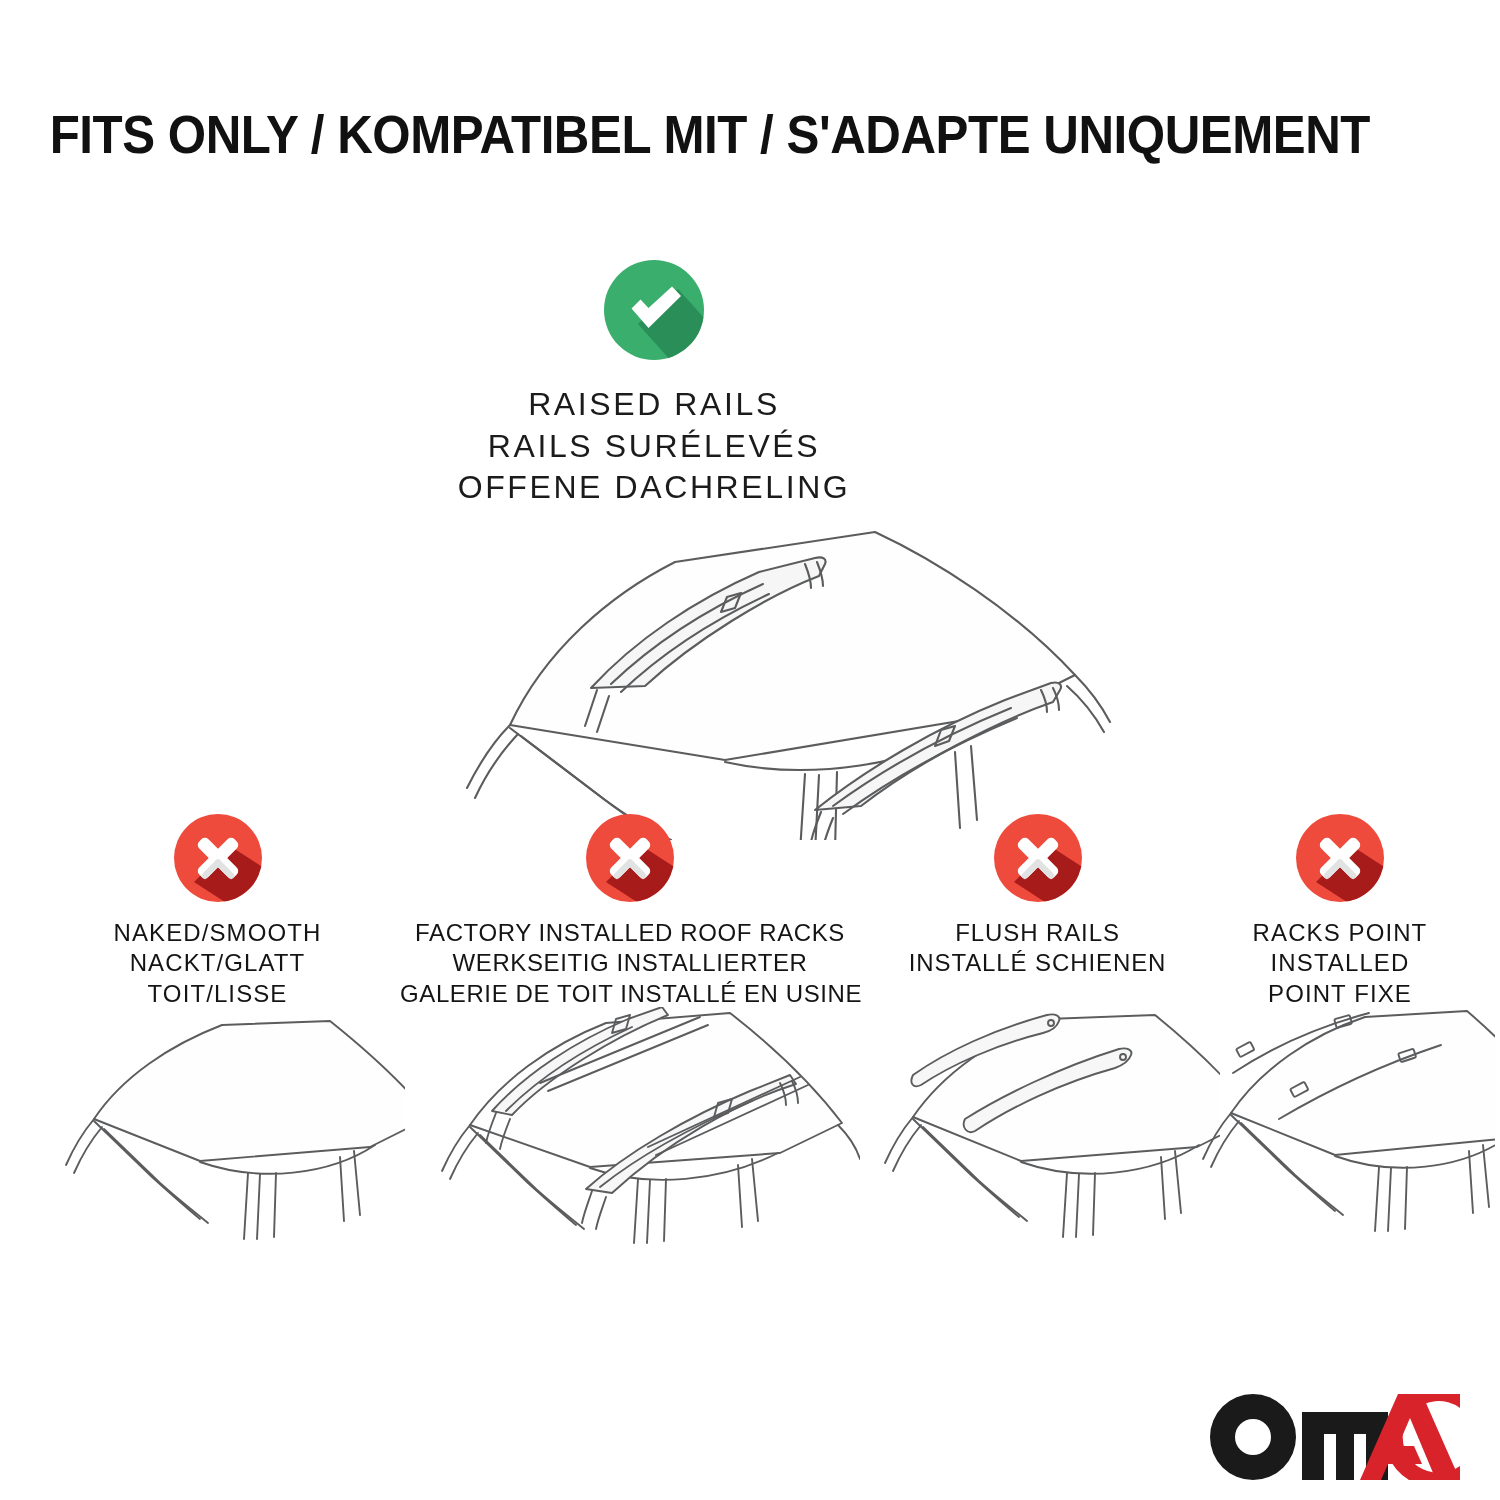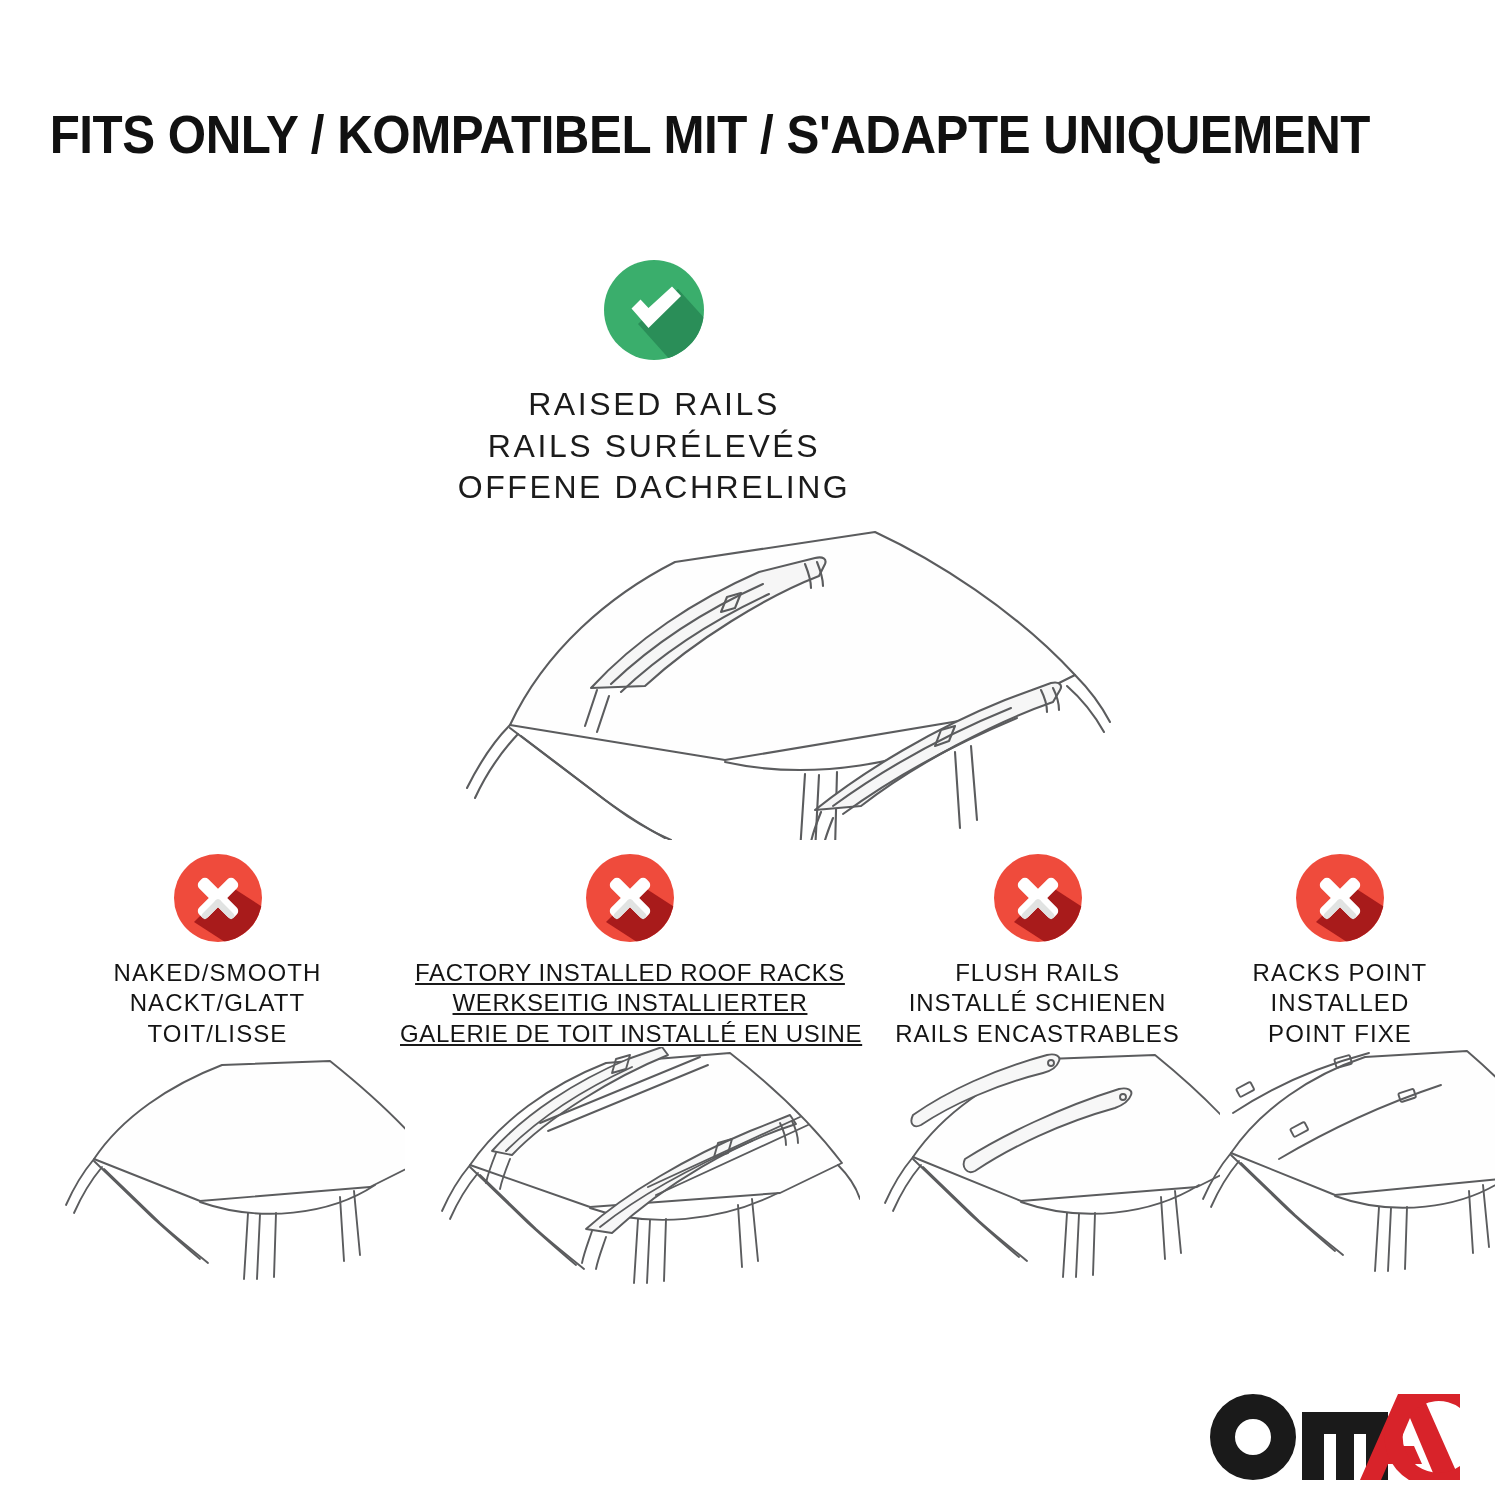--- a/index.html
+++ b/index.html
@@ -69,21 +69,21 @@
     position: absolute;
     top: 500px;
     left: 375px;
     width: 750px;
     height: 340px;
   }
 
   
   .cols {
     position: absolute;
-    top: 852px;
+    top: 812px;
     left: 0;
     width: 1500px;
     height: 640px;
   }
   .col {
     position: absolute;
     top: 0;
     text-align: center;
   }
   .col .badge-wrap { display: flex; justify-content: center; }
@@ -101,21 +101,21 @@
     white-space: nowrap;
   }
   .col-illu {
     position: absolute;
     left: 0;
     width: 100%;
   }
 
   
   #col-0 { left: 30px;   width: 375px; }
-  #col-1 { left: 400px;  width: 460px; text-decoration: underline; }
+  #col-1 { left: 400px;  width: 460px; }
   #col-2 { left: 855px;  width: 365px; }
   #col-3 { left: 1215px; width: 250px; }
 
   #col-1 .col-labels .lbl { letter-spacing: 0.6px; }
   #col-2 .col-labels .lbl { letter-spacing: 0.9px; }
 
   
   .logo {
     position: absolute;
     right: 40px;
@@ -347,21 +347,20 @@
             <rect x="21" y="39.5" width="50" height="13" rx="5" fill="#FFFFFF"></rect>
             <rect x="46" y="46" width="25" height="6.5" rx="3.2" fill="#E1E3E2"></rect>
             <rect x="46" y="46" width="6.5" height="25" rx="3.2" fill="#E1E3E2"></rect>
           </g>
         </svg>
       </div>
     </div>
     <div class="col-labels">
       <div class="lbl">FLUSH RAILS</div>
       <div class="lbl">INSTALLÉ SCHIENEN</div>
-      <div class="lbl">RAILS ENCASTRABLES</div>
     </div>
     <div class="col-illu" style="top:195px;">
       <svg viewBox="0 0 365 240" width="365" height="240" aria-hidden="true">
         <g fill="none" stroke="#5b5c5e" stroke-width="1.9" stroke-linejoin="round" stroke-linecap="round">
           <path d="M58 110 C 88 66 138 32 192 12 L 300 8 C 332 34 372 70 402 110
                    L 342 140 L 166 154 Z" fill="#fefefe"></path>
           <path d="M58 110 C 48 122 38 138 30 156"></path>
           <path d="M66 118 C 56 130 46 146 38 164"></path>
           <path d="M58 112 L 116 168 C 136 186 152 200 164 210"></path>
           <path d="M68 120 L 124 174 C 144 192 160 204 172 214"></path>

